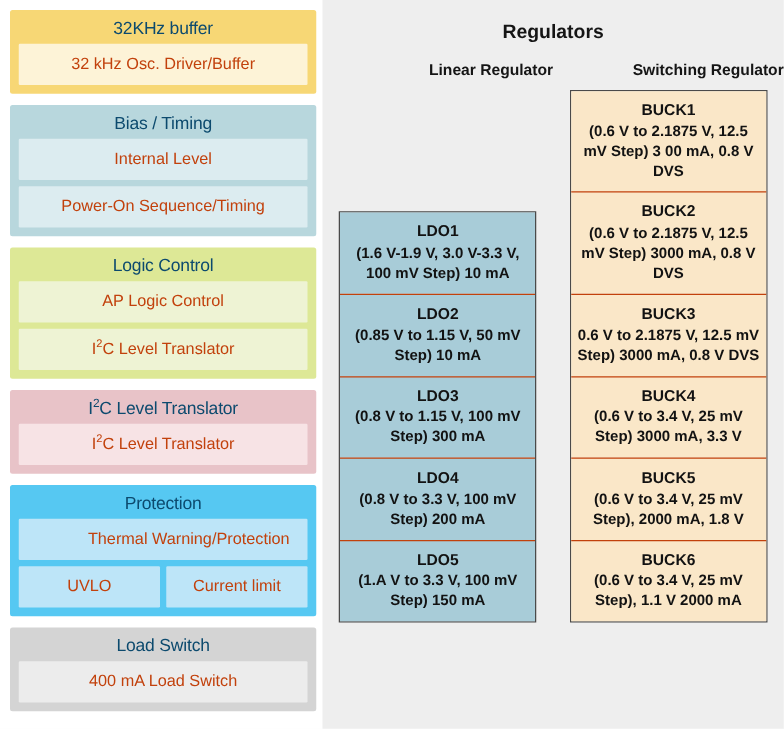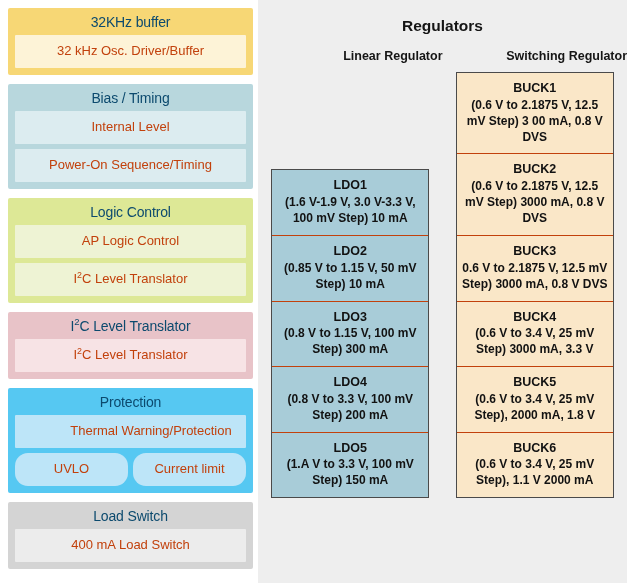--- a/index.html
+++ b/index.html
@@ -53,21 +53,20 @@
     margin-top: 5px;
   }
   .sub-row {
     display: flex;
     gap: 5px;
     margin-top: 5px;
   }
   .sub-row .sub {
     flex: 1;
     margin-top: 0;
-    border-radius: 13px;
   }
 
   
   .right-panel {
     position: absolute;
     left: 258px;
     top: 0;
     width: 369px;
     height: 583px;
     background: #eeeeee;

